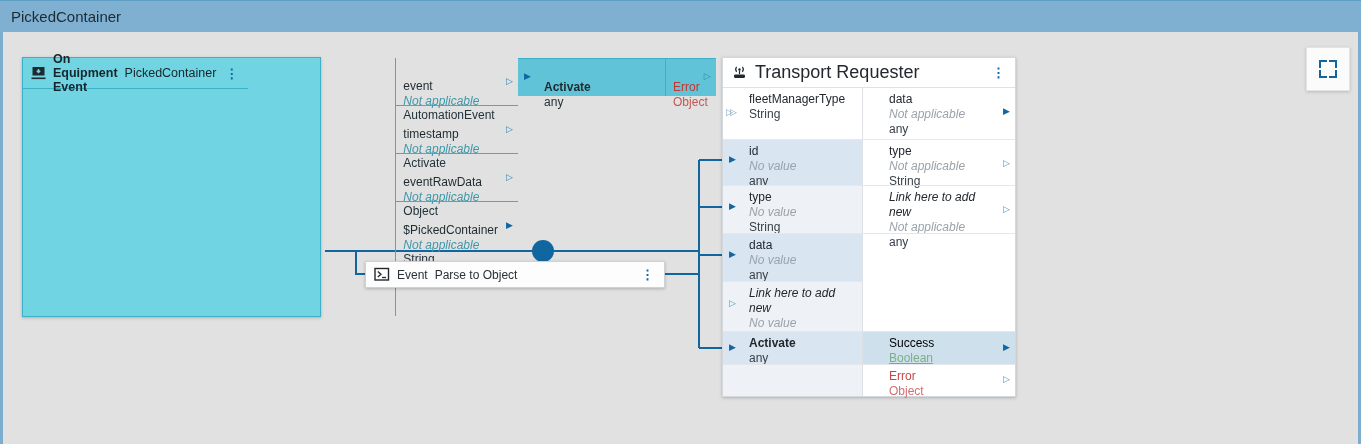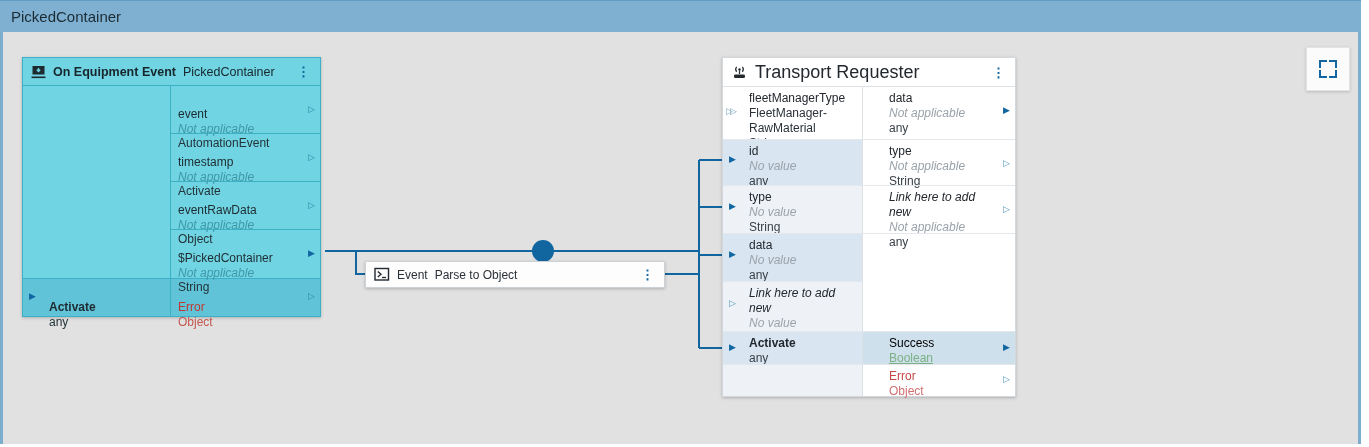--- a/index.html
+++ b/index.html
@@ -16,21 +16,21 @@
     border-left:3px solid #7cadce;border-right:3px solid #7cadce;box-sizing:border-box;}
 
   .wires{position:absolute;left:0;top:0;width:1369px;height:447px;z-index:1;pointer-events:none;}
   .wires path{stroke:#1266a0;stroke-width:2;fill:none;}
 
   .node{position:absolute;z-index:2;box-sizing:border-box;font-size:12px;
     box-shadow:0 1px 3px rgba(0,0,0,.22);}
 
   
   .event-node{left:22px;top:57px;width:299px;height:260px;background:#70d4e2;
-    border:1px solid #3cb0c6;display:flex;flex-direction:column;}
+    border:1px solid #3cb0c6;display:flex;flex-direction:row;}
   .e-header{height:31px;box-sizing:border-box;border-bottom:1px solid #3cb0c6;
     display:flex;align-items:center;padding:0 8px;gap:7px;color:#16262c;}
   .e-title{font-weight:700;font-size:12.5px;}
   .e-sub{font-size:12.5px;}
   .menu-dots{margin-left:auto;color:#1266a0;font-size:13px;font-weight:700;cursor:pointer;padding:0 2px;}
   .e-body{display:flex;flex:1;}
   .e-leftcell{width:148px;box-sizing:border-box;border-right:1px solid #3cb0c6;}
   .e-rightcol{flex:1;display:flex;flex-direction:column;}
   .e-cell{height:48px;box-sizing:border-box;border-bottom:1px solid #3cb0c6;position:relative;
     padding:4px 20px 0 7px;line-height:14.5px;}
@@ -212,21 +212,20 @@
           <rect x="3" y="9.5" width="11" height="3.6" rx="1.4" fill="#23282e"></rect>
         </svg>
       </span>
       <span class="t-title">Transport Requester</span>
       <span class="menu-dots">⋮</span>
     </div>
 
     <div class="trow" style="height:52px">
       <div class="tcell tleft">
         <div class="w-name">fleetManagerType</div>
-        <div class="w-val-set">FleetManager-RawMaterial</div>
         <div class="w-type">String</div>
         <span class="port linked" style="left:3px;top:20px;">▷▷</span>
       </div>
       <div class="tcell tright">
         <div class="w-name">data</div>
         <div class="w-val">Not applicable</div>
         <div class="w-type">any</div>
         <span class="port out filled">▶</span>
       </div>
     </div>

